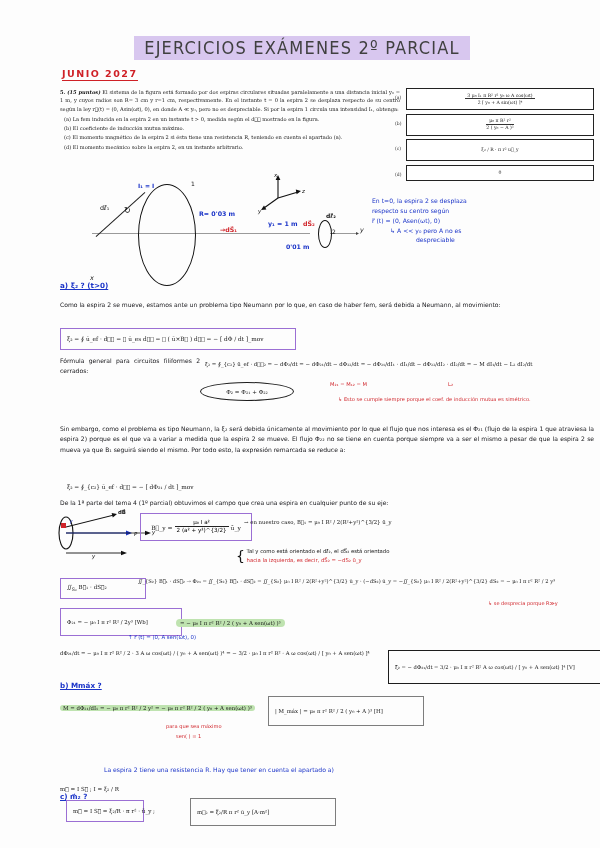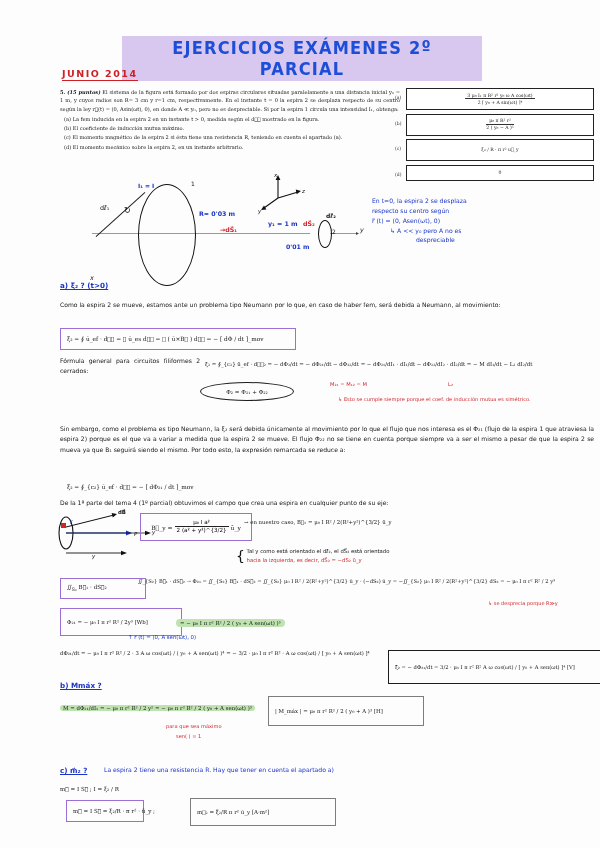--- a/index.html
+++ b/index.html
@@ -10,21 +10,21 @@
   
   .hw{font-family:"DejaVu Sans", sans-serif;letter-spacing:.2px;}
   .blue{color:#1b34c8;}
   .red{color:#d0242a;}
   .black{color:#151515;}
   .ital{font-style:italic;}
 
   
   #title-wrap{position:absolute;left:122px;top:36px;width:360px;text-align:center;}
   #title-hl{display:inline-block;background:#d8c7ef;padding:1px 10px 2px 10px;}
-  #title-hl span{font-size:18px;font-weight:700;color:#1d4ed8;letter-spacing:1.2px;
+  #title-hl span{font-size:18px;font-weight:400;color:#404040;letter-spacing:1.2px;
       font-family:"DejaVu Sans", sans-serif;font-stretch:condensed;}
 
   
   #date{position:absolute;left:62px;top:68px;font-size:9.5px;font-weight:700;
         color:#cf2026;letter-spacing:1.5px;border-bottom:1.3px solid #cf2026;padding-bottom:1px;}
 
   
   #statement{position:absolute;left:60px;top:88px;width:340px;color:#191919;
       font-family:"DejaVu Serif", serif;font-size:5.1px;line-height:1.62;text-align:justify;}
   #statement .q{font-weight:700;}
@@ -89,21 +89,21 @@
 <body>
 
 <div class="page">
 
   <div id="title-wrap">
     <span id="title-hl">
       <span>EJERCICIOS EXÁMENES 2º PARCIAL</span>
     </span>
   </div>
 
-  <div id="date" class="hw">JUNIO 2014</div>
+  <div id="date" class="hw">JUNIO 2027</div>
 
   <div id="statement">
     <p>
       <span class="q">5.</span>
       <span class="q ital">(15 puntos)</span>
       <span>El sistema de la figura está formado por dos espiras circulares situadas paralelamente a una distancia inicial y₀ = 1 m, y cuyos radios son R= 3 cm y r=1 cm, respectivamente. En el instante t = 0 la espira 2 se desplaza respecto de su centro según la ley r⃗(t) = (0, Asin(ωt), 0), en donde A ≪ y₀, pero no es despreciable. Si por la espira 1 circula una intensidad I₁, obtenga:</span>
     </p>
     <p class="sub">(a) La fem inducida en la espira 2 en un instante t &gt; 0, medida según el dℓ⃗ mostrado en la figura.</p>
     <p class="sub">(b) El coeficiente de inducción mutua máximo.</p>
     <p class="sub">(c) El momento magnético de la espira 2 si ésta tiene una resistencia R, teniendo en cuenta el apartado (a).</p>
@@ -278,21 +278,21 @@
     <span class="hl-green-s formula sm" style="font-size:5.4px">M = dΦ₂₁/dI₁ = − μ₀ π r² R² / 2 y² = − μ₀ π r² R² / 2 ( y₀ + A sen(ωt) )³</span>
   </div>
 
   <div class="fbox gray" style="left:268px;top:696px;width:142px;height:24px">
     <span class="formula sm" style="font-size:5.4px">| M_máx | = μ₀ π r² R² / 2 ( y₀ + A )³   [H]</span>
   </div>
 
   <div class="red" style="position:absolute;left:166px;top:723px;font-size:5.1px;line-height:1.5">para que sea máximo</div>
   <div class="red" style="position:absolute;left:176px;top:733px;font-size:5.1px">sen( ) = 1</div>
 
-  <div class="sec" style="left:60px;top:766px">
+  <div class="sec" style="left:60px;top:792px">
     <u>c) m⃗₂ ?</u></div>
   <div class="blue" style="position:absolute;left:104px;top:766px;font-size:6.1px">La espira 2 tiene una resistencia R. Hay que tener en cuenta el apartado a)</div>
 
   <div class="formula sm" style="position:absolute;left:60px;top:786px;font-size:5.6px;color:#141414">m⃗ = I S⃗ ;   I = ξ₂ / R</div>
 
   <div class="fbox" style="left:66px;top:800px;width:64px;height:16px">
     <span class="formula sm" style="font-size:5.6px">m⃗ = I S⃗ = ξ₂/R · π r² · ū_y ;</span>
   </div>
 
   <div class="fbox gray" style="left:190px;top:798px;width:132px;height:22px">

